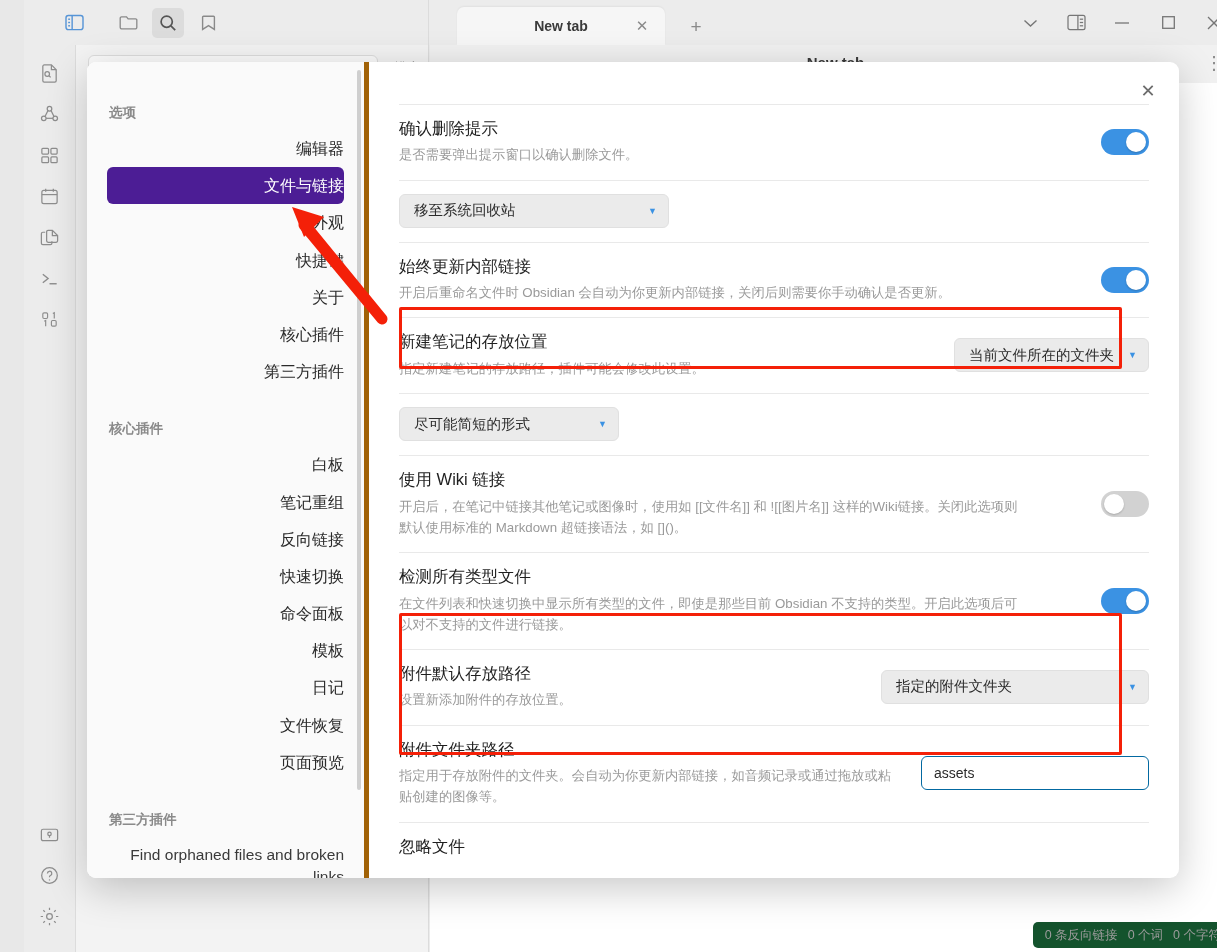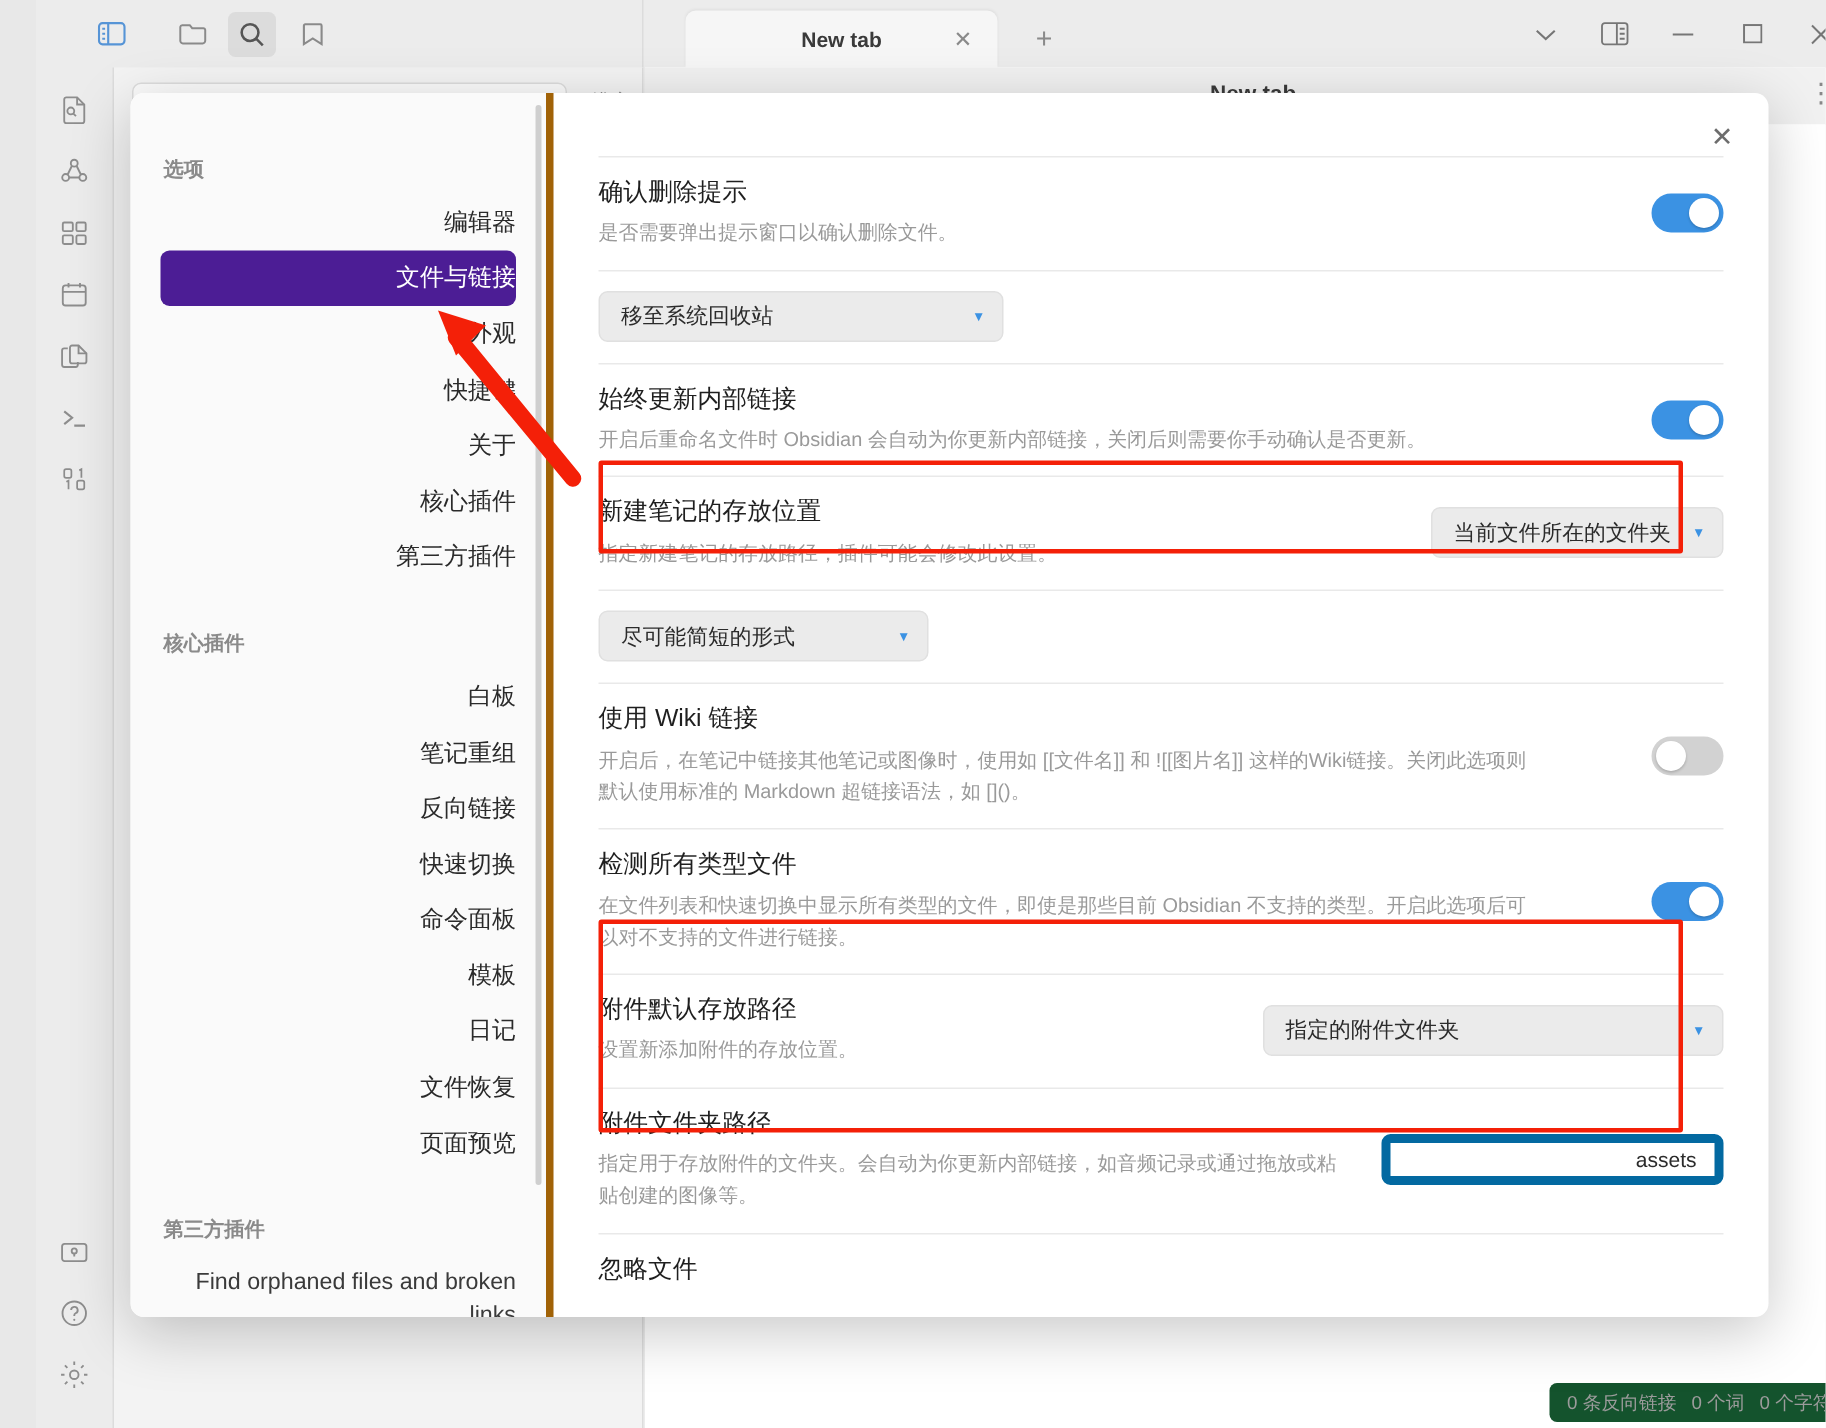--- a/index.html
+++ b/index.html
@@ -145,25 +145,25 @@
 
   .dropdown {
     height: 34px; background: #ebebeb; border: 1px solid #e0e0e0; border-radius: 6px;
     display: inline-flex; align-items: center; justify-content: space-between;
     padding: 0 11px 0 14px; font-size: 14.5px; color: #2b2b2b; gap: 4px;
   }
   .dd-caret { color: #3b92e3; font-size: 9px; }
   .dd-w270 { width: 270px; }
   .dd-w195 { width: 195px; }
   .dd-w220 { width: 220px; }
-  .dd-w260 { width: 307px; }
+  .dd-w260 { width: 268px; }
 
   .textinput {
-    width: 228px; height: 34px; background: #fff; border: 6px solid #0369a1; border-radius: 6px;
-    display: flex; align-items: center; padding: 0 12px; font-size: 14px; color: #2b2b2b; justify-content: flex-end;
+    width: 228px; height: 34px; background: #fff; border: 1px solid #0369a1; border-radius: 6px;
+    display: flex; align-items: center; padding: 0 12px; font-size: 14px; color: #2b2b2b;
   }
 
   
   .hl-box { position: absolute; border: 3px solid #f42008; border-radius: 2px; pointer-events: none; }
   #hl1 { left: 375px; top: 307px; width: 723px; height: 62px; }
   #hl2 { left: 375px; top: 613px; width: 723px; height: 142px; }
   .arrow-svg { position: absolute; left: 258px; top: 195px; pointer-events: none; }
 </style>
 </head>
 <body>

